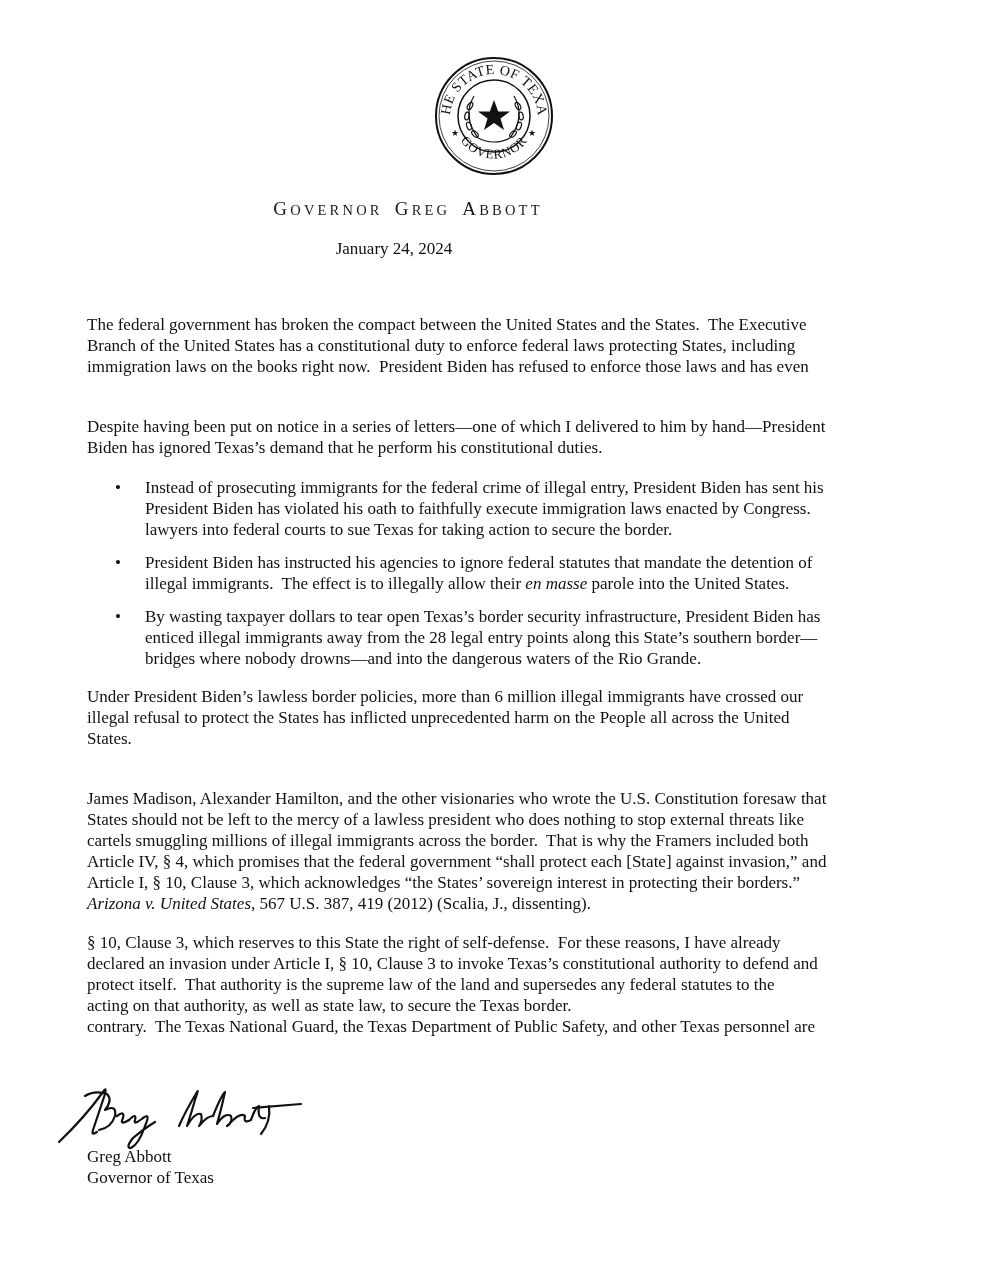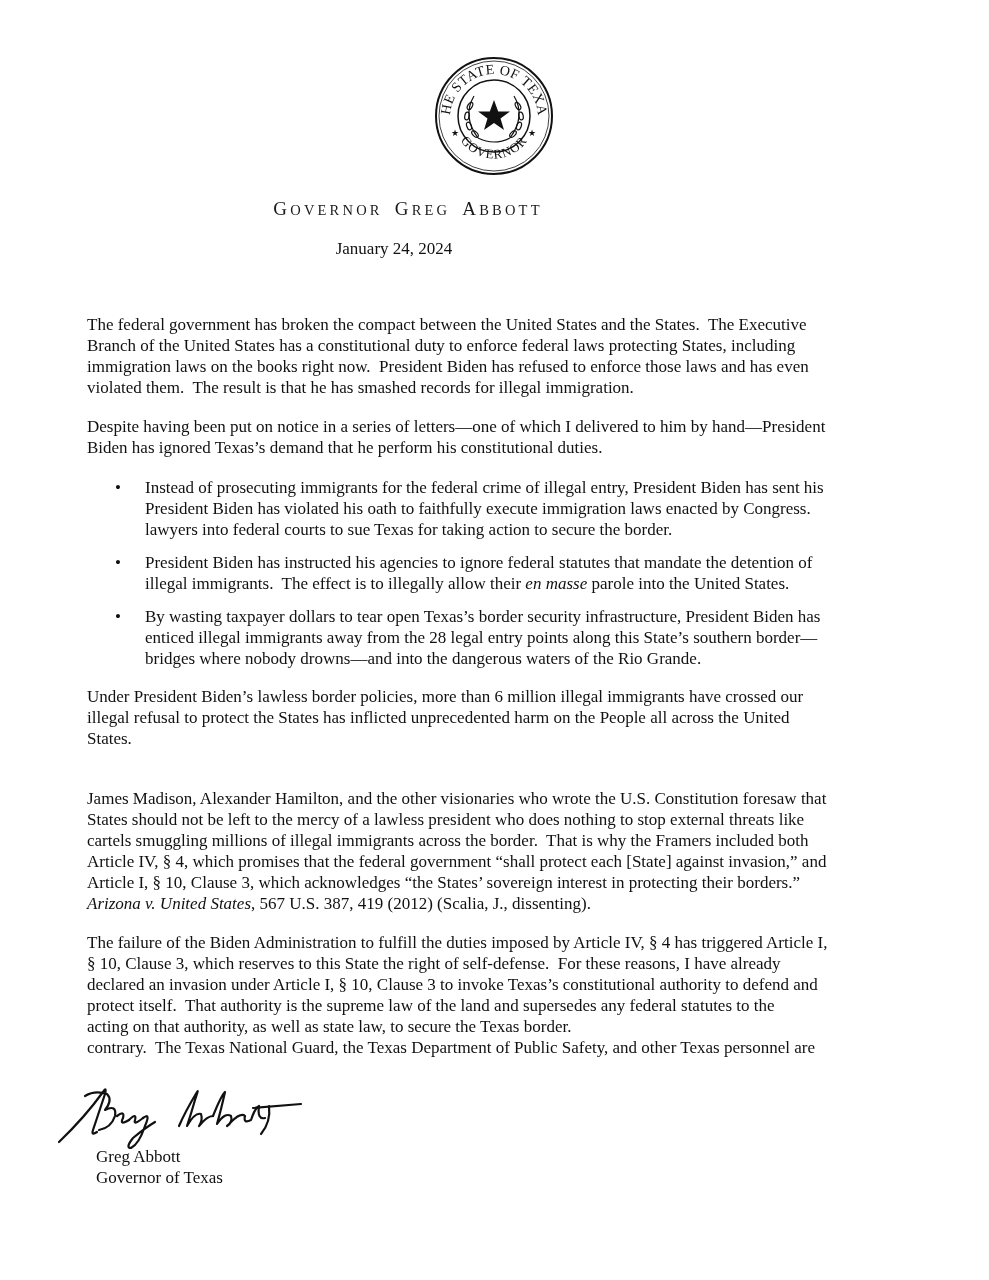--- a/index.html
+++ b/index.html
@@ -20,21 +20,21 @@
   .date {
     position: absolute; left: 0; width: 788px; top: 239px; text-align: center;
     font-size: 17px;
   }
   .para { position: absolute; left: 87px; width: 830px; font-size: 17px; line-height: 21px; }
   .para .ln { display: block; white-space: pre; }
   .bullet { position: absolute; left: 115px; font-size: 17px; line-height: 21px; }
   .bullet-text { position: absolute; left: 145px; width: 780px; font-size: 17px; line-height: 21px; }
   .bullet-text .ln { display: block; white-space: pre; }
   .sig { position: absolute; left: 55px; top: 1082px; width: 250px; height: 68px; }
-  .signer { position: absolute; left: 96px; top: 1146px; font-size: 17px; line-height: 21px; }
+  .signer { position: absolute; left: 87px; top: 1146px; font-size: 17px; line-height: 21px; }
   .signer .ln { display: block; }
   i { font-style: italic; }
 </style>
 </head>
 <body>
 
 <div class="seal">
   <svg width="120" height="120" viewBox="0 0 120 120">
     <circle cx="60" cy="60" r="58" fill="none" stroke="#111" stroke-width="2"></circle>
     <circle cx="60" cy="60" r="55" fill="none" stroke="#111" stroke-width="0.8"></circle>
@@ -72,21 +72,20 @@
 <div class="letterhead">
   <span>G</span><span class="sc">OVERNOR</span><span class="gap"></span><span>G</span><span class="sc">REG</span><span class="gap"></span><span>A</span><span class="sc">BBOTT</span>
 </div>
 
 <div class="date">January 24, 2024</div>
 
 <div class="para" style="top:314px;">
   <span class="ln">The federal government has broken the compact between the United States and the States.  The Executive</span>
   <span class="ln">Branch of the United States has a constitutional duty to enforce federal laws protecting States, including</span>
   <span class="ln">immigration laws on the books right now.  President Biden has refused to enforce those laws and has even</span>
-  <span class="ln">violated them.  The result is that he has smashed records for illegal immigration.</span>
 </div>
 
 <div class="para" style="top:416px;">
   <span class="ln">Despite having been put on notice in a series of letters—one of which I delivered to him by hand—President</span>
   <span class="ln">Biden has ignored Texas’s demand that he perform his constitutional duties.</span>
 </div>
 
 <div class="bullet" style="top:477px;">•</div>
 <div class="bullet-text" style="top:477px;">
   <span class="ln">Instead of prosecuting immigrants for the federal crime of illegal entry, President Biden has sent his</span>
@@ -116,21 +115,20 @@
 <div class="para" style="top:788px;">
   <span class="ln">James Madison, Alexander Hamilton, and the other visionaries who wrote the U.S. Constitution foresaw that</span>
   <span class="ln">States should not be left to the mercy of a lawless president who does nothing to stop external threats like</span>
   <span class="ln">cartels smuggling millions of illegal immigrants across the border.  That is why the Framers included both</span>
   <span class="ln">Article IV, § 4, which promises that the federal government “shall protect each [State] against invasion,” and</span>
   <span class="ln">Article I, § 10, Clause 3, which acknowledges “the States’ sovereign interest in protecting their borders.”</span>
   <span class="ln"><i>Arizona v. United States</i><span>, 567 U.S. 387, 419 (2012) (Scalia, J., dissenting).</span></span>
 </div>
 
 <div class="para" style="top:932px;">
-  <span class="ln">The failure of the Biden Administration to fulfill the duties imposed by Article IV, § 4 has triggered Article I,</span>
   <span class="ln">§ 10, Clause 3, which reserves to this State the right of self-defense.  For these reasons, I have already</span>
   <span class="ln">declared an invasion under Article I, § 10, Clause 3 to invoke Texas’s constitutional authority to defend and</span>
   <span class="ln">protect itself.  That authority is the supreme law of the land and supersedes any federal statutes to the</span>
   <span class="ln">acting on that authority, as well as state law, to secure the Texas border.</span>
   <span class="ln">contrary.  The Texas National Guard, the Texas Department of Public Safety, and other Texas personnel are</span>
 </div>
 
 <div class="sig">
   <svg width="250" height="68" viewBox="0 0 250 68">
     <g fill="none" stroke="#111" stroke-width="2.2" stroke-linecap="round" stroke-linejoin="round">

